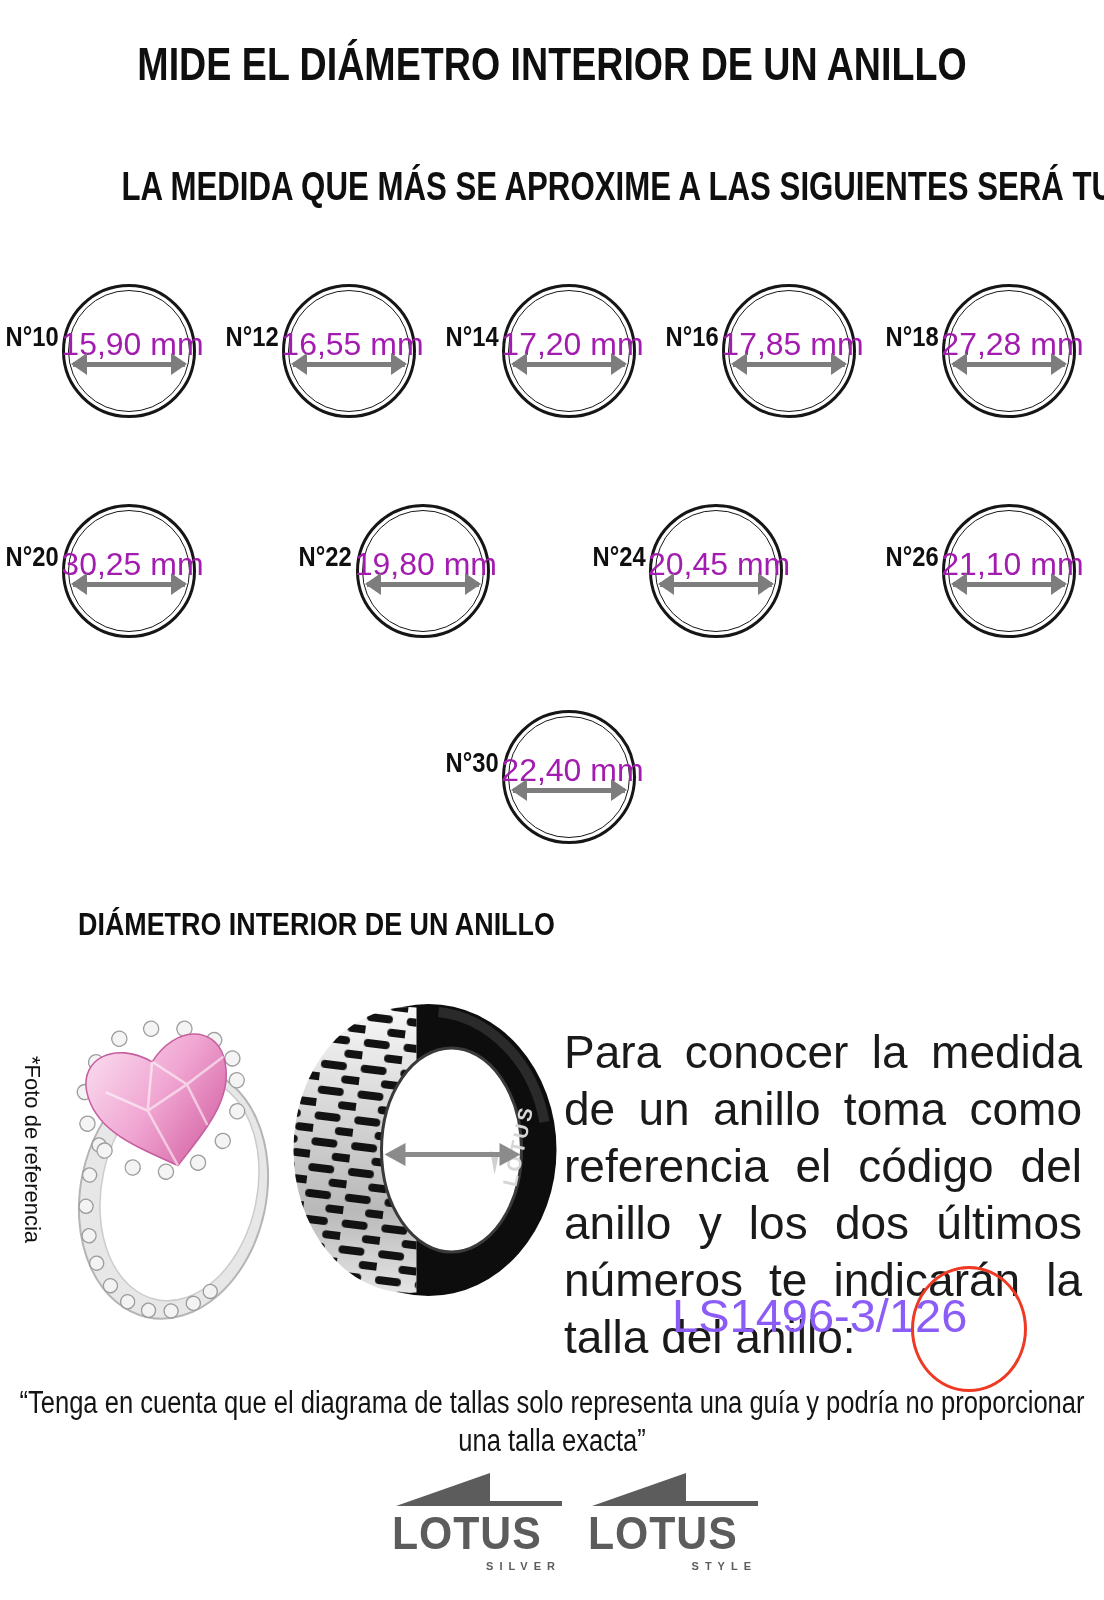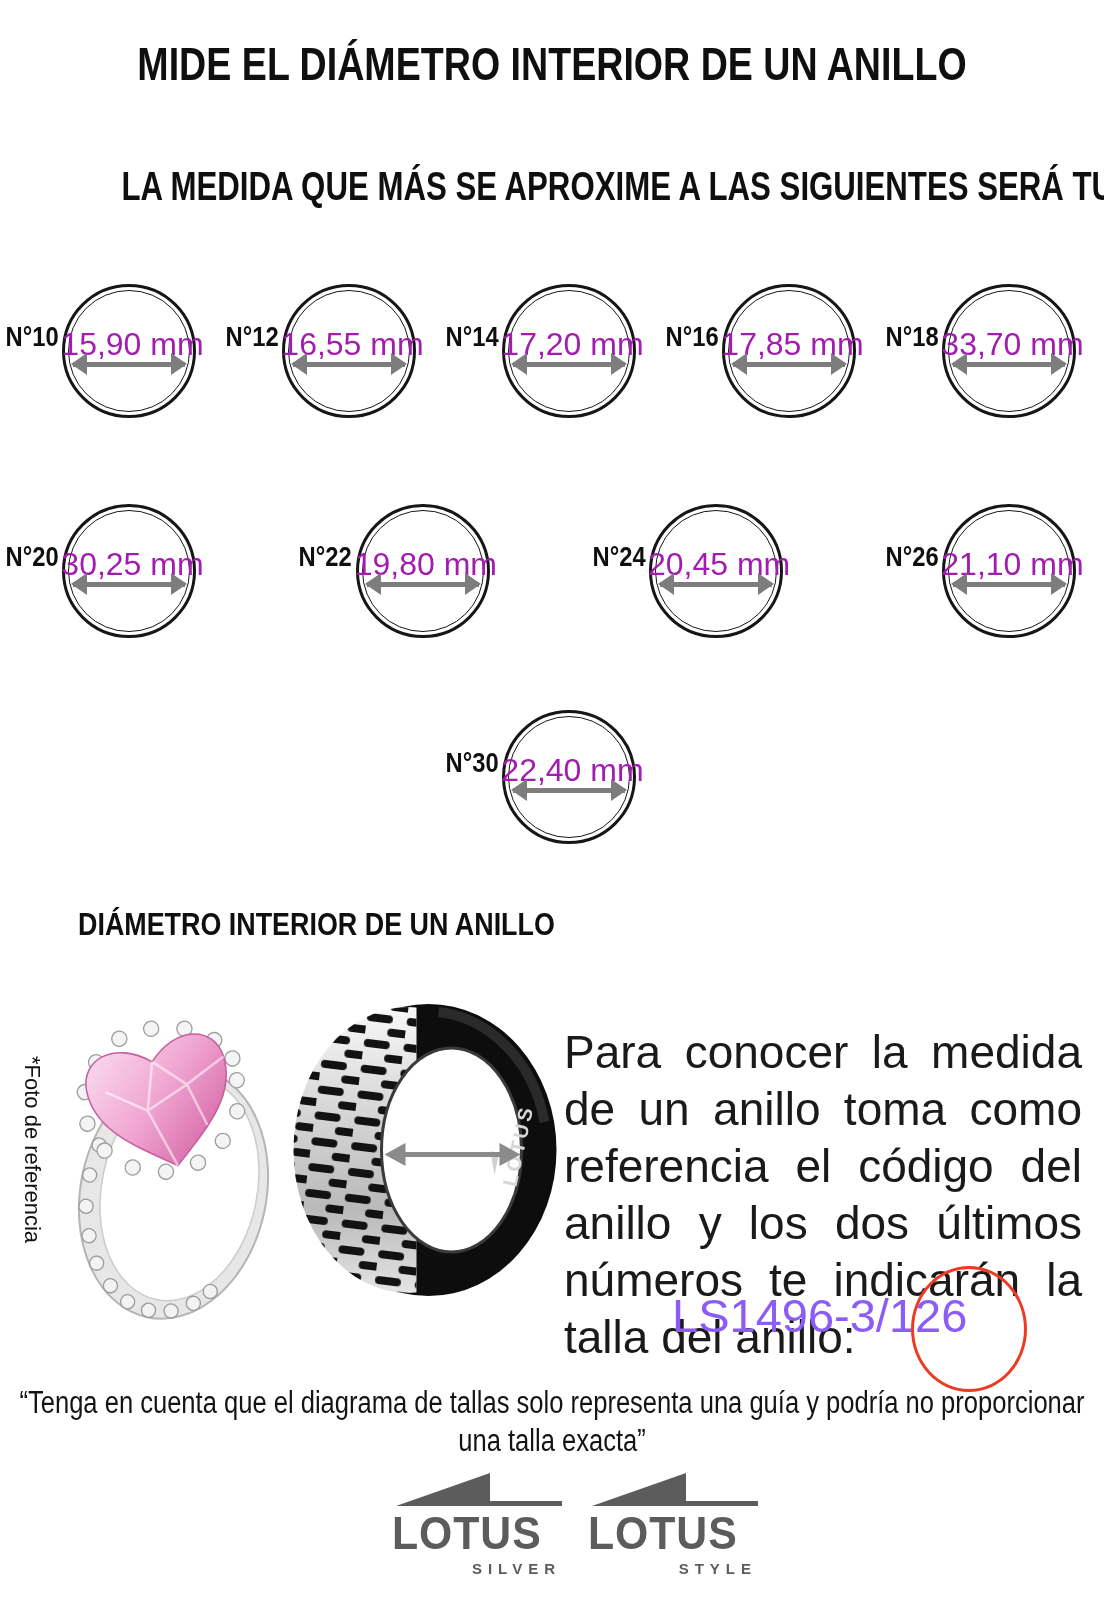--- a/index.html
+++ b/index.html
@@ -101,21 +101,21 @@
     clip-path:polygon(0 100%, 100% 0, 100% 100%);
   }
   .logo-flag .bar{
     position:absolute;left:82px;right:0;bottom:6px;height:5px;background:#5c5c5c;
   }
   .logo-word{
     font-size:46px;font-weight:bold;letter-spacing:1px;line-height:0.95;
     transform:scaleX(0.93);transform-origin:left center;white-space:nowrap;
   }
   .logo-sub{
-    text-align:right;font-size:15px;font-weight:bold;letter-spacing:6px;
+    text-align:right;font-size:11px;font-weight:bold;letter-spacing:6px;
     margin-top:4px;padding-right:1px;white-space:nowrap;
   }
 </style>
 </head>
 <body>
 
 <div class="doc-title">MIDE EL DIÁMETRO INTERIOR DE UN ANILLO</div>
 <div class="doc-subtitle">LA MEDIDA QUE MÁS SE APROXIME A LAS SIGUIENTES SERÁ TU TALLA:</div>
 
 <div class="sizes-row row-1">
@@ -152,21 +152,21 @@
         <div class="ring-circle-inner">
       <div class="measure">17,85 mm</div>
       <div class="dia-arrow"></div>
     </div>
       </div>
   </div>
   <div class="size-cell">
     <div class="size-label">N°18</div>
     <div class="ring-circle">
         <div class="ring-circle-inner">
-      <div class="measure">33,70 mm</div>
+      <div class="measure">27,28 mm</div>
       <div class="dia-arrow"></div>
     </div>
       </div>
   </div>
 </div>
 
 <div class="sizes-row row-2">
   <div class="size-cell">
     <div class="size-label">N°20</div>
     <div class="ring-circle">

